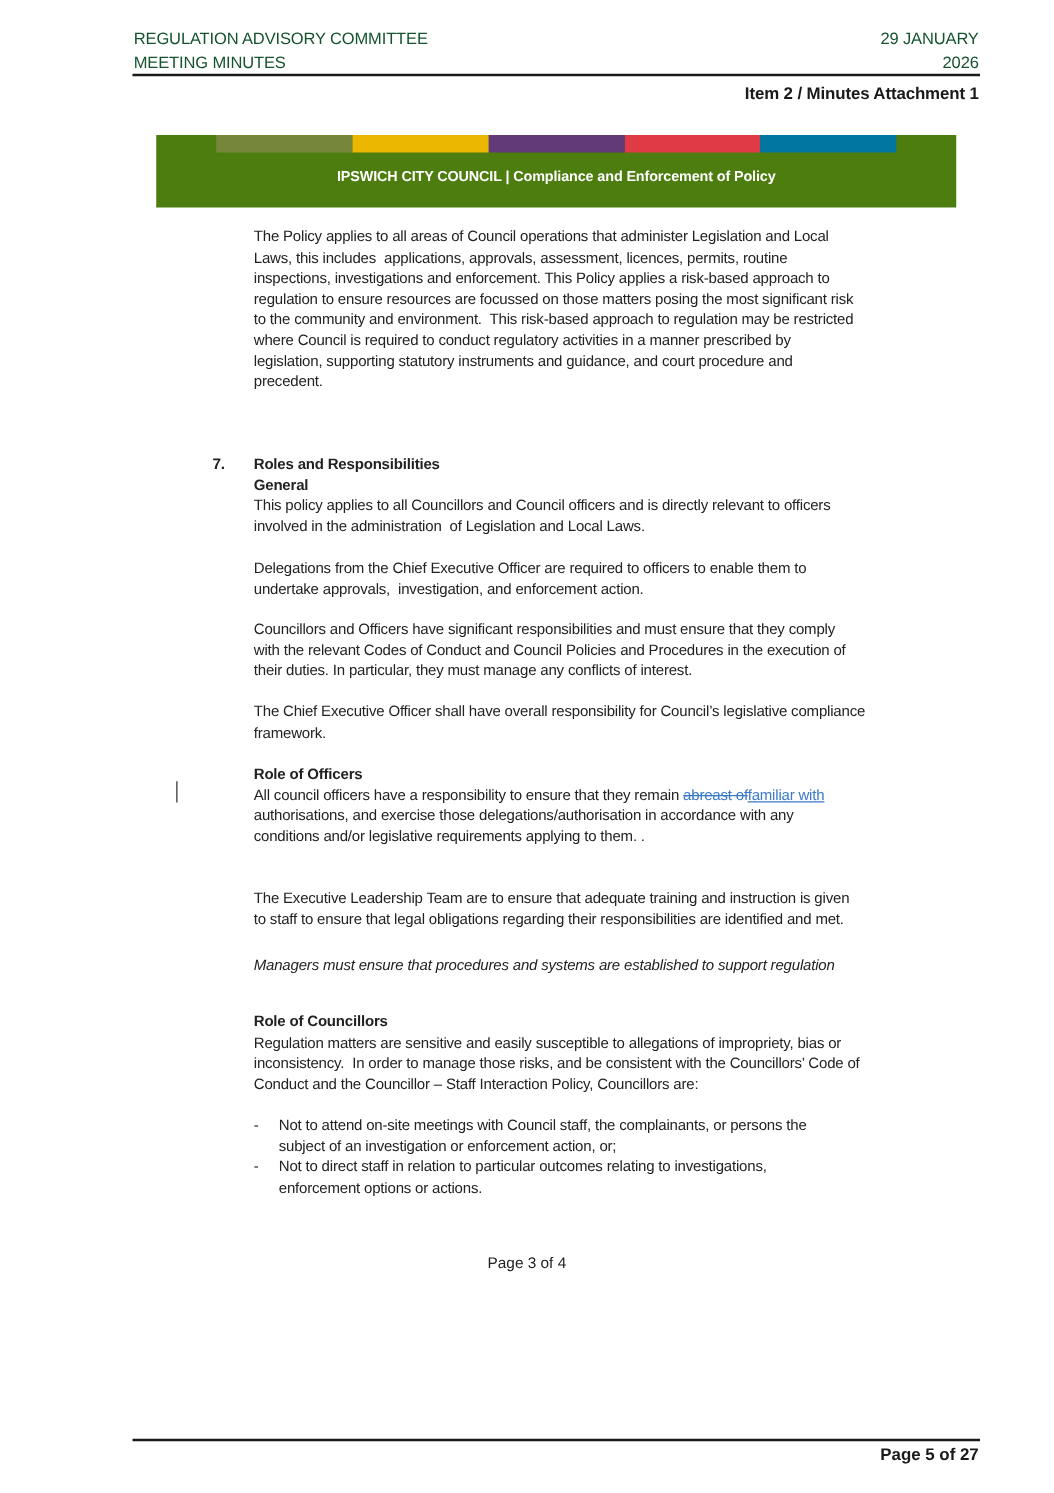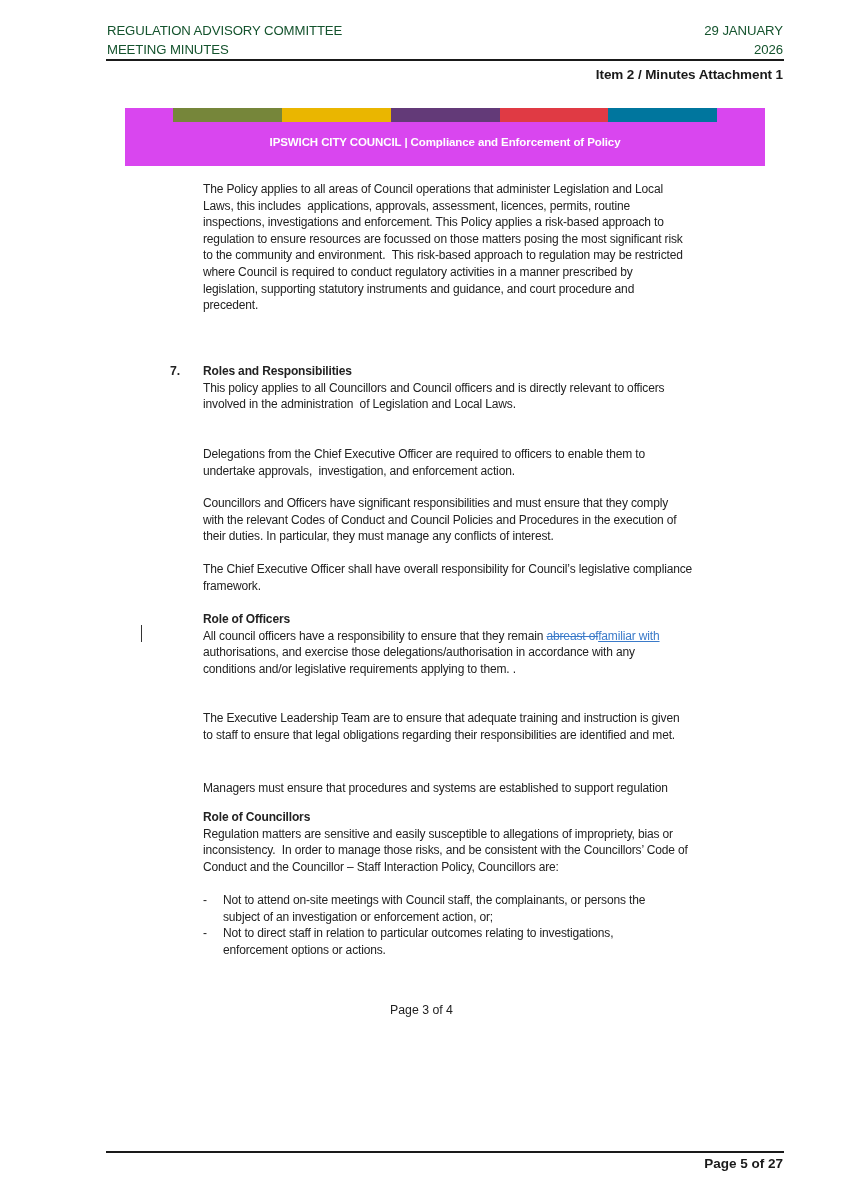--- a/index.html
+++ b/index.html
@@ -21,21 +21,21 @@
   .hdr-left { left: 107px; top: 21px; }
   .hdr-right { right: 60px; top: 21px; text-align: right; }
   .hdr-rule { left: 106px; width: 678px; top: 59px; height: 2px; background: #1a1a1a; }
   .item-label {
     right: 60px; top: 65px; font-size: 13.5px; font-weight: bold; line-height: 19px;
     letter-spacing: -0.1px;
   }
 
   
   .banner {
-    left: 125px; top: 108px; width: 640px; height: 58px; background: #d946ef;
+    left: 125px; top: 108px; width: 640px; height: 58px; background: #4d7c0f;
   }
   .stripe { top: 0; height: 14px; position: absolute; }
   .banner-title {
     position: absolute; left: 0; right: 0; top: 28px; text-align: center;
     color: #ffffff; font-weight: bold; font-size: 11.5px; letter-spacing: -0.1px;
   }
 
   
   .body-text {
     font-size: 12px; line-height: 16.6px; color: #222;
@@ -86,20 +86,21 @@
   <div>regulation to ensure resources are focussed on those matters posing the most significant risk</div>
   <div style="white-space:pre;">to the community and environment.  This risk-based approach to regulation may be restricted</div>
   <div>where Council is required to conduct regulatory activities in a manner prescribed by</div>
   <div>legislation, supporting statutory instruments and guidance, and court procedure and</div>
   <div>precedent.</div>
 </div>
 
 <div class="abs num body-text" style="top:363px;">7.</div>
 <div class="abs para body-text" style="top:363px;">
   <div class="bold">Roles and Responsibilities</div>
+  <div class="bold">General</div>
   <div>
     <div>This policy applies to all Councillors and Council officers and is directly relevant to officers</div>
     <div style="white-space:pre;">involved in the administration  of Legislation and Local Laws.</div>
   </div>
 </div>
 
 <div class="abs para body-text" style="top:446px;">
   <div>Delegations from the Chief Executive Officer are required to officers to enable them to</div>
   <div style="white-space:pre;">undertake approvals,  investigation, and enforcement action.</div>
 </div>
@@ -123,21 +124,21 @@
   </div>
   <div>authorisations, and exercise those delegations/authorisation in accordance with any</div>
   <div>conditions and/or legislative requirements applying to them. .</div>
 </div>
 
 <div class="abs para body-text" style="top:710px;">
   <div>The Executive Leadership Team are to ensure that adequate training and instruction is given</div>
   <div>to staff to ensure that legal obligations regarding their responsibilities are identified and met.</div>
 </div>
 
-<div class="abs para body-text" style="top:780px;">
+<div class="abs para body-text" style="top:764px;font-style:italic;">
   <div>Managers must ensure that procedures and systems are established to support regulation</div>
 </div>
 
 <div class="abs para body-text" style="top:809px;">
   <div class="bold">Role of Councillors</div>
   <div>Regulation matters are sensitive and easily susceptible to allegations of impropriety, bias or</div>
   <div style="white-space:pre;">inconsistency.  In order to manage those risks, and be consistent with the Councillors’ Code of</div>
   <div>Conduct and the Councillor – Staff Interaction Policy, Councillors are:</div>
 </div>
 

